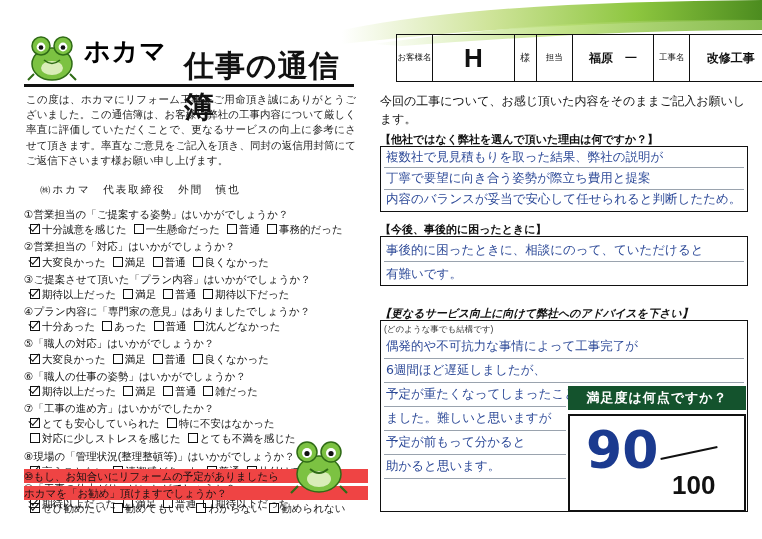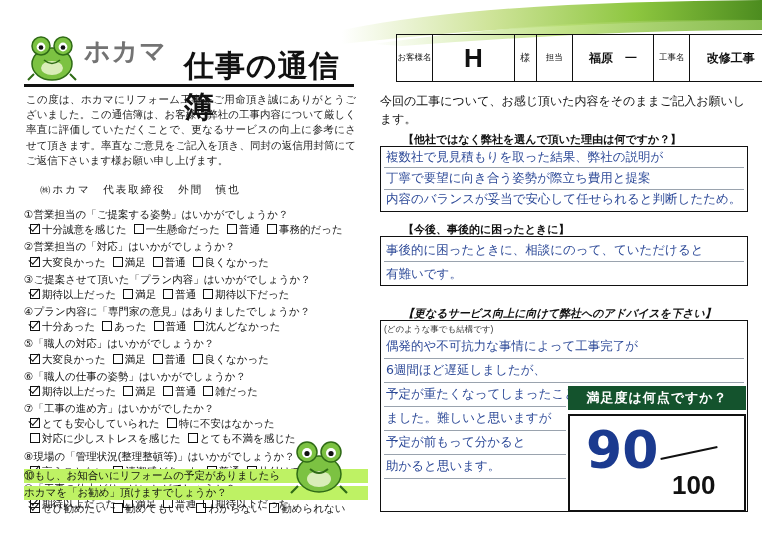--- a/index.html
+++ b/index.html
@@ -9,21 +9,21 @@
   }
   
   .swoosh{
     position:absolute;right:0;top:0;width:420px;height:46px;overflow:hidden;pointer-events:none;
   }
   .swoosh svg{display:block;}
   
   .header{position:absolute;left:24px;top:28px;width:330px;height:56px;}
   .mascot{position:absolute;left:0;top:2px;width:56px;height:52px;}
   .brand{
-    position:absolute;left:60px;top:6px;font-size:26px;font-weight:bold;color:#737373;
+    position:absolute;left:60px;top:6px;font-size:26px;font-weight:bold;color:#000000;
     letter-spacing:1px;
   }
   .brand-title{
     position:absolute;left:160px;top:18px;font-size:30px;font-weight:bold;color:#111;
     letter-spacing:1px;
   }
   .headline-rule{position:absolute;left:24px;top:84px;width:330px;height:3px;background:#111;}
   
   .intro{
     position:absolute;left:26px;top:92px;width:330px;font-size:10.5px;line-height:1.45;
@@ -38,41 +38,41 @@
   .q{font-size:10.5px;color:#111;line-height:1.35;margin-top:3px;}
   .opts{font-size:10.5px;color:#111;line-height:1.35;margin:1px 0 0 6px;white-space:nowrap;}
   .opt{display:inline-block;margin-right:7px;}
   .box{display:inline-block;width:8px;height:8px;border:1px solid #111;margin-right:2px;
        position:relative;top:1px;}
   .box.checked::after{
     content:"";position:absolute;left:0px;top:-4px;width:5px;height:9px;border:solid #111;
     border-width:0 1.6px 1.6px 0;transform:rotate(42deg);
   }
   
-  .hl{background:#bef264;font-family:Liberation Mono, monospace;}
+  .hl{background:#ef4444;}
   
   .mascot2{position:absolute;left:288px;top:430px;width:62px;height:66px;}
   
   .rt{position:absolute;left:372px;top:0;width:390px;height:539px;}
   .cust-table{
     position:absolute;left:24px;top:34px;width:374px;height:46px;border:1.6px solid #111;
     display:flex;
   }
   .ct-cell{border-right:1.2px solid #111;height:100%;box-sizing:border-box;display:flex;
     align-items:center;justify-content:center;font-size:9px;color:#111;}
   .ct-cell:last-child{border-right:none;}
   .ct-lbl{width:36px;flex:none;line-height:1.15;text-align:center;font-size:8.5px;}
   .ct-val{flex:1;font-size:26px;font-weight:bold;}
   .ct-val.small{font-size:12px;font-weight:bold;}
   .ct-sama{width:22px;flex:none;font-size:10px;}
   .lead{
     position:absolute;left:8px;top:92px;width:368px;font-size:12px;line-height:1.5;color:#111;
   }
   .secthead{
-    position:absolute;left:8px;font-size:11px;font-weight:bold;color:#111;margin-left:23px;
+    position:absolute;left:8px;font-size:11px;font-weight:bold;color:#111;
   }
   .writebox{position:absolute;border:1.5px solid #111;box-sizing:border-box;}
   .hand{
     position:absolute;color:#1b3a8f;font-family:"DejaVu Sans",sans-serif;font-size:13px;
     line-height:1.55;white-space:pre-wrap;opacity:.92;
   }
   .rule{position:absolute;height:1px;background:#9aa3ae;}
   .note{position:absolute;left:12px;font-size:8.5px;color:#333;}
   
   .satis{

